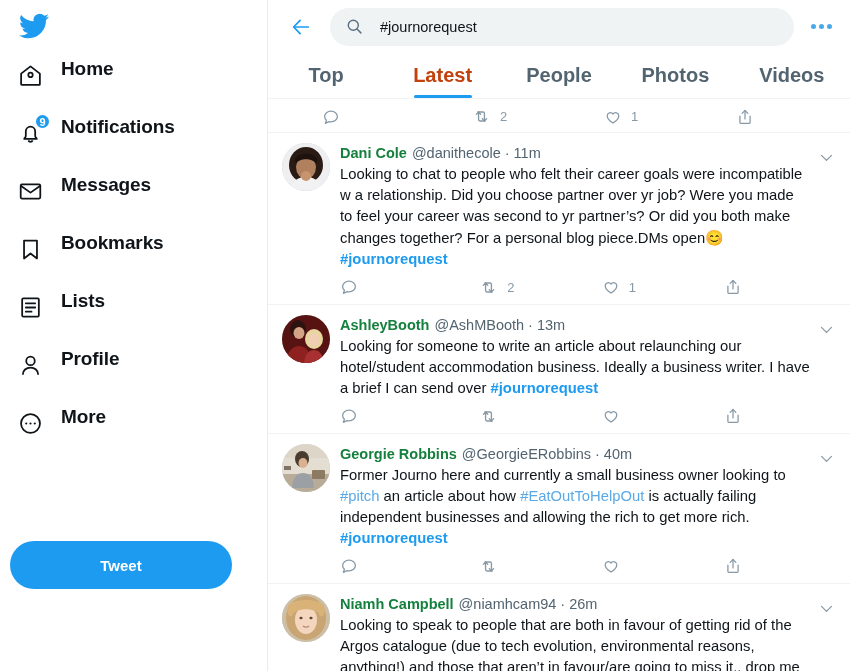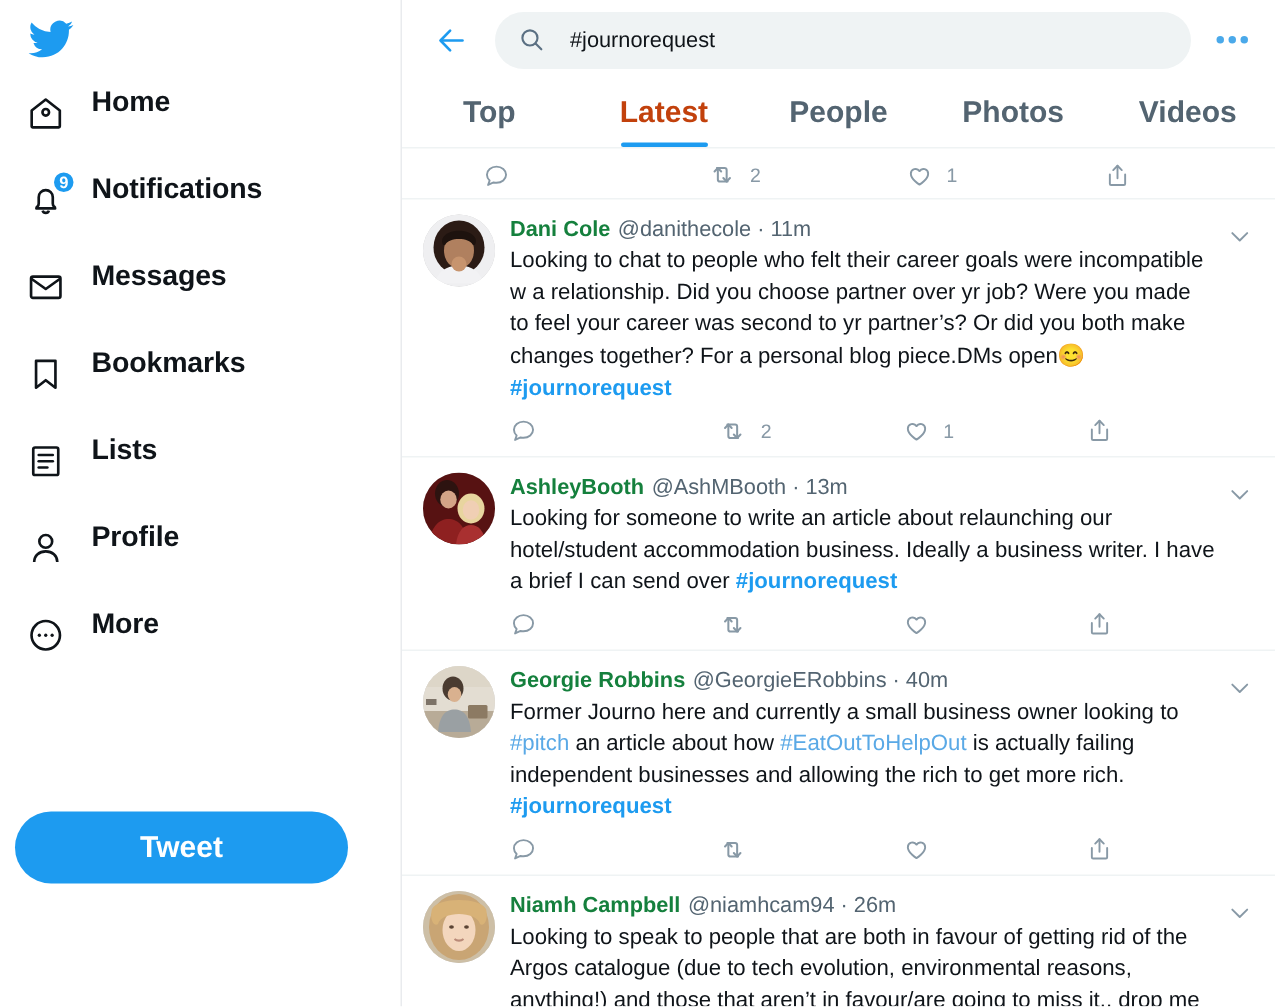--- a/index.html
+++ b/index.html
@@ -48,21 +48,21 @@
     font-size: 11px; font-weight: bold;
     display: flex; align-items: center; justify-content: center;
     border: 2px solid #fff;
     padding: 0 3px;
   }
   .tweet-btn {
     position: absolute; left: 10px; top: 541px;
     width: 222px; height: 48px;
     background: #1d9bf0; color: #fff;
     border: none; border-radius: 24px;
-    font-size: 20px; font-weight: bold;
+    font-size: 15px; font-weight: bold;
     font-family: "Liberation Sans", sans-serif;
     cursor: pointer;
   }
 
   
   .main { width: 582px; height: 671px; position: relative; overflow: hidden; }
 
   .topbar {
     height: 53px; display: flex; align-items: center;
     padding: 0 12px 0 16px;

